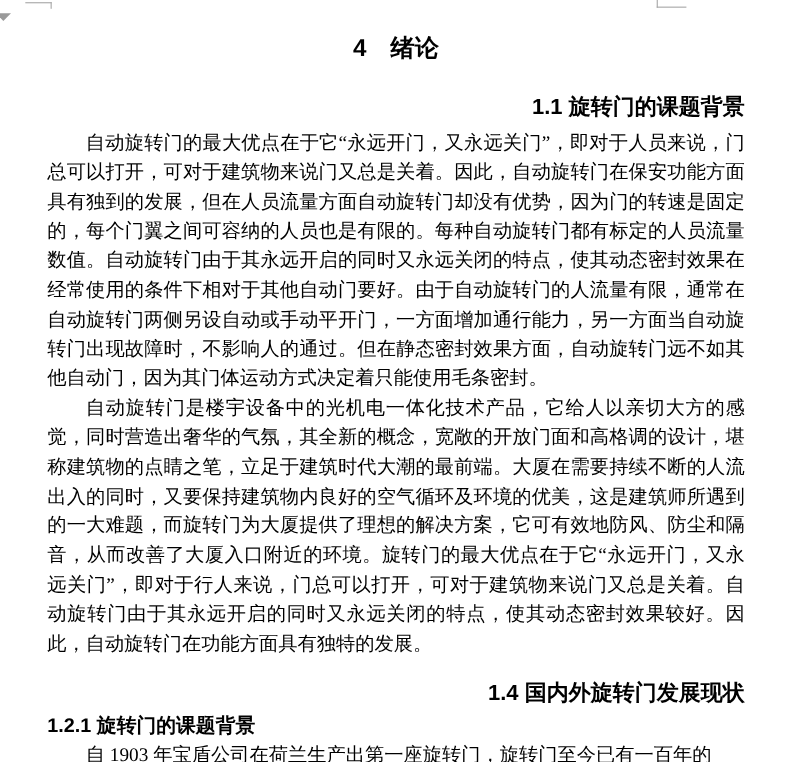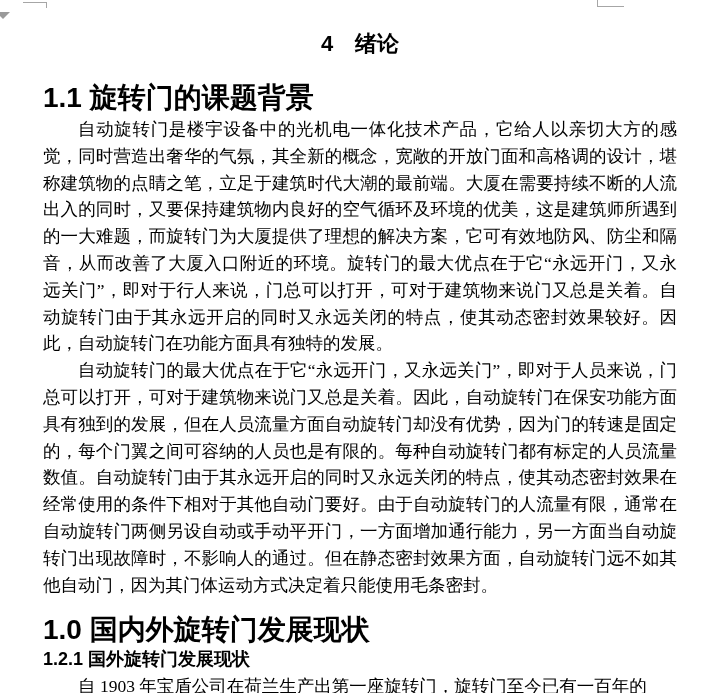--- a/index.html
+++ b/index.html
@@ -43,22 +43,23 @@
     text-align: center;
     font-family: "Liberation Sans", sans-serif;
     font-weight: bold;
     font-size: 22px;
     line-height: 26px;
     white-space: pre;
   }
   .heading-2 {
     font-family: "Liberation Sans", sans-serif;
     font-weight: bold;
-    font-size: 28px;
+    font-size: 20px;
     line-height: 24px;
+    text-align: right;
   }
   .heading-2.first { margin-top: 29px; margin-bottom: 6px; }
   .heading-2.second { margin-top: 20px; }
   .heading-3 {
     font-family: "Liberation Sans", sans-serif;
     font-weight: bold;
     font-size: 18px;
     line-height: 24px;
     margin-top: 5px;
     margin-bottom: 2px;
@@ -78,23 +79,23 @@
 <div class="crop-mark-right"></div>
 
 <div class="ruler-marker"></div>
 
 <div class="content">
 
   <h1 class="chapter-title">4　绪论</h1>
 
   <h2 class="heading-2 first">1.1 旋转门的课题背景</h2>
 
+  <p class="body-par">自动旋转门的最大优点在于它“永远开门，又永远关门”，即对于人员来说，门总可以打开，可对于建筑物来说门又总是关着。因此，自动旋转门在保安功能方面具有独到的发展，但在人员流量方面自动旋转门却没有优势，因为门的转速是固定的，每个门翼之间可容纳的人员也是有限的。每种自动旋转门都有标定的人员流量数值。自动旋转门由于其永远开启的同时又永远关闭的特点，使其动态密封效果在经常使用的条件下相对于其他自动门要好。由于自动旋转门的人流量有限，通常在自动旋转门两侧另设自动或手动平开门，一方面增加通行能力，另一方面当自动旋转门出现故障时，不影响人的通过。但在静态密封效果方面，自动旋转门远不如其他自动门，因为其门体运动方式决定着只能使用毛条密封。</p>
+
   <p class="body-par">自动旋转门是楼宇设备中的光机电一体化技术产品，它给人以亲切大方的感觉，同时营造出奢华的气氛，其全新的概念，宽敞的开放门面和高格调的设计，堪称建筑物的点睛之笔，立足于建筑时代大潮的最前端。大厦在需要持续不断的人流出入的同时，又要保持建筑物内良好的空气循环及环境的优美，这是建筑师所遇到的一大难题，而旋转门为大厦提供了理想的解决方案，它可有效地防风、防尘和隔音，从而改善了大厦入口附近的环境。旋转门的最大优点在于它“永远开门，又永远关门”，即对于行人来说，门总可以打开，可对于建筑物来说门又总是关着。自动旋转门由于其永远开启的同时又永远关闭的特点，使其动态密封效果较好。因此，自动旋转门在功能方面具有独特的发展。</p>
 
-  <p class="body-par">自动旋转门的最大优点在于它“永远开门，又永远关门”，即对于人员来说，门总可以打开，可对于建筑物来说门又总是关着。因此，自动旋转门在保安功能方面具有独到的发展，但在人员流量方面自动旋转门却没有优势，因为门的转速是固定的，每个门翼之间可容纳的人员也是有限的。每种自动旋转门都有标定的人员流量数值。自动旋转门由于其永远开启的同时又永远关闭的特点，使其动态密封效果在经常使用的条件下相对于其他自动门要好。由于自动旋转门的人流量有限，通常在自动旋转门两侧另设自动或手动平开门，一方面增加通行能力，另一方面当自动旋转门出现故障时，不影响人的通过。但在静态密封效果方面，自动旋转门远不如其他自动门，因为其门体运动方式决定着只能使用毛条密封。</p>
+  <h2 class="heading-2 second">1.4 国内外旋转门发展现状</h2>
 
-  <h2 class="heading-2 second">1.0 国内外旋转门发展现状</h2>
-
-  <h3 class="heading-3">1.2.1 国外旋转门发展现状</h3>
+  <h3 class="heading-3">1.2.1 旋转门的课题背景</h3>
 
   <p class="body-par">自 1903 年宝盾公司在荷兰生产出第一座旋转门，旋转门至今已有一百年的</p>
 
 </div>
 
 </body></html>

